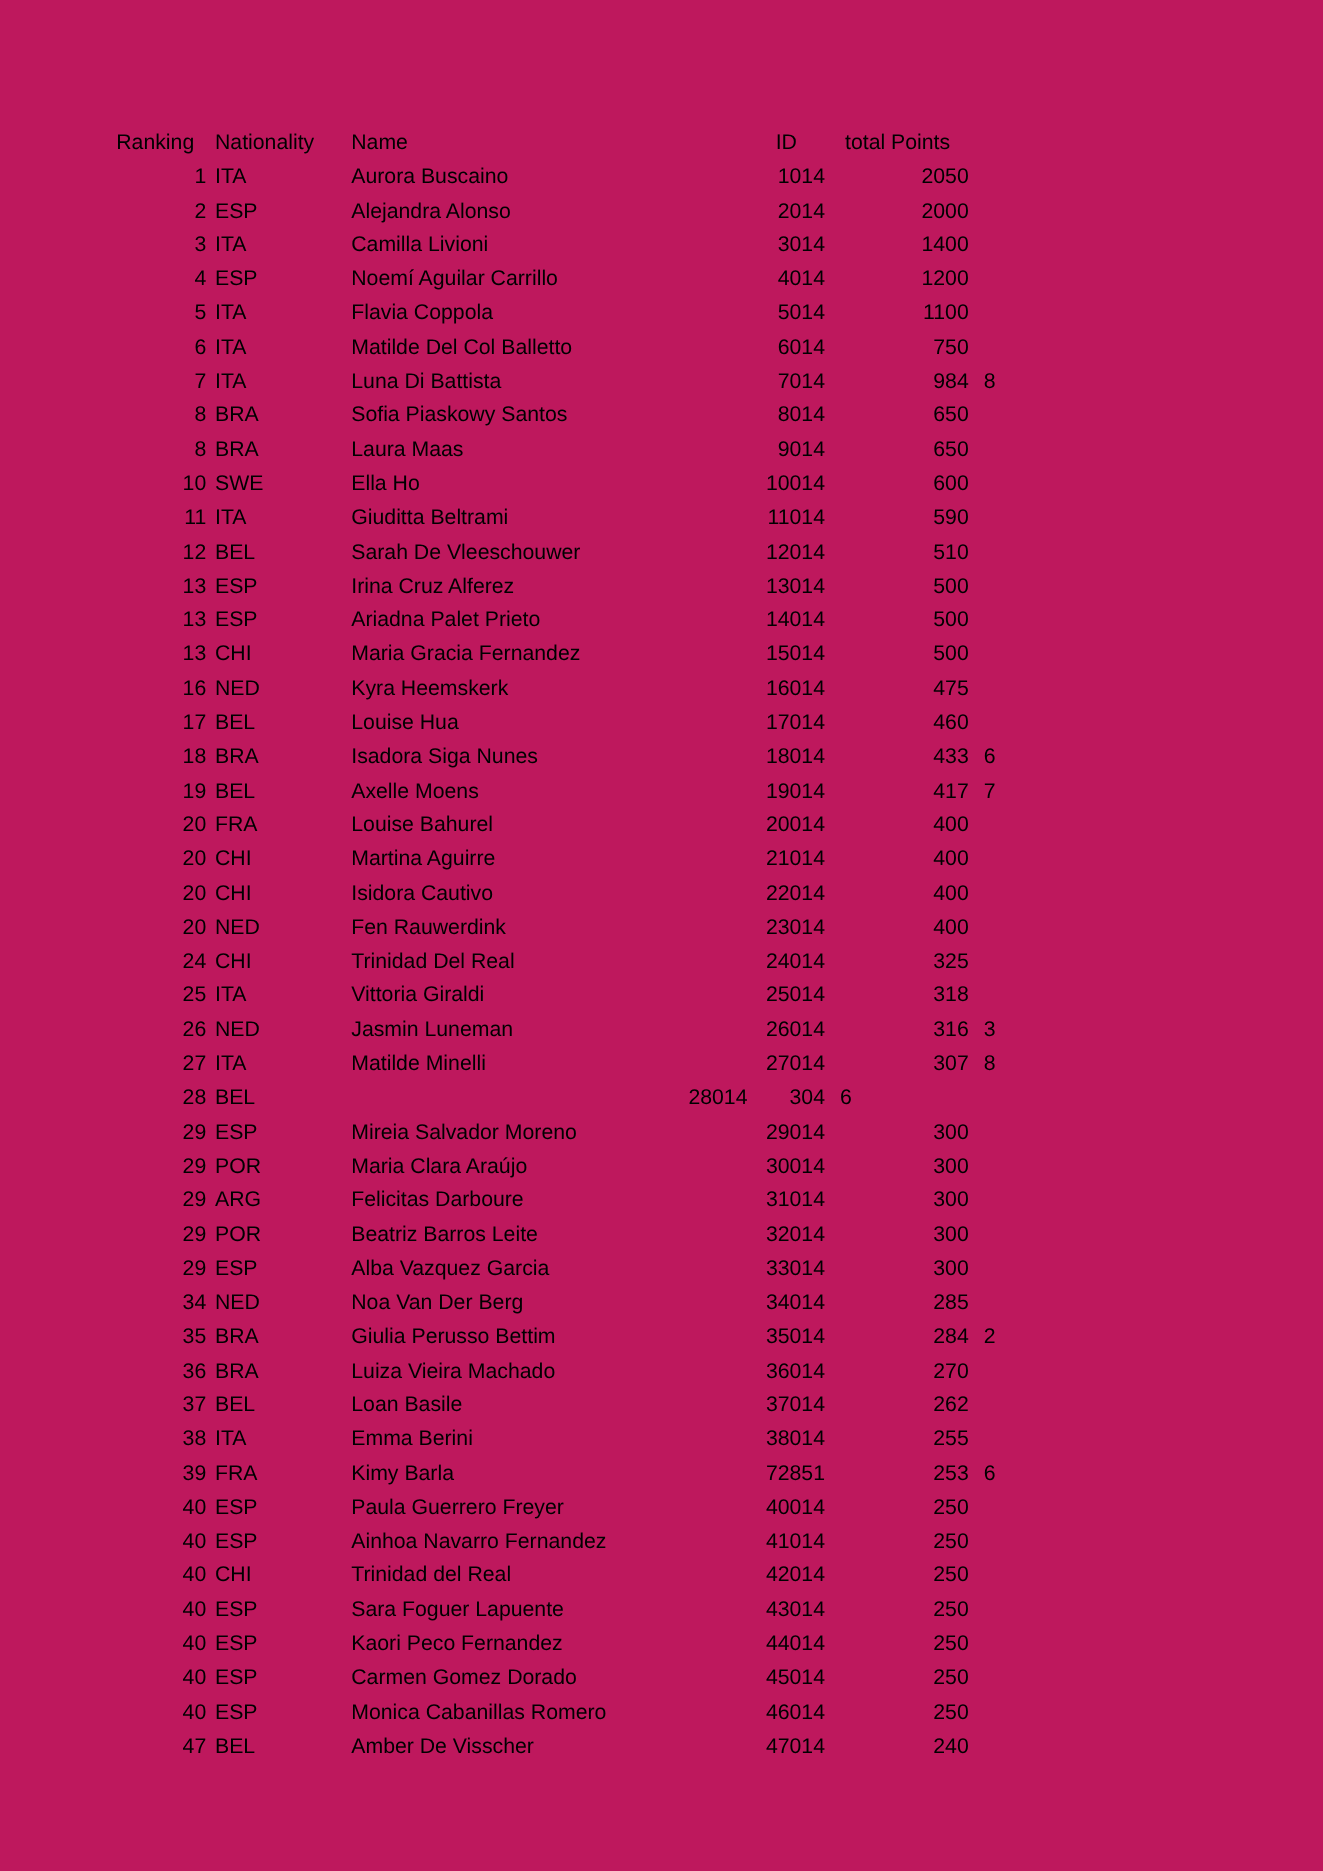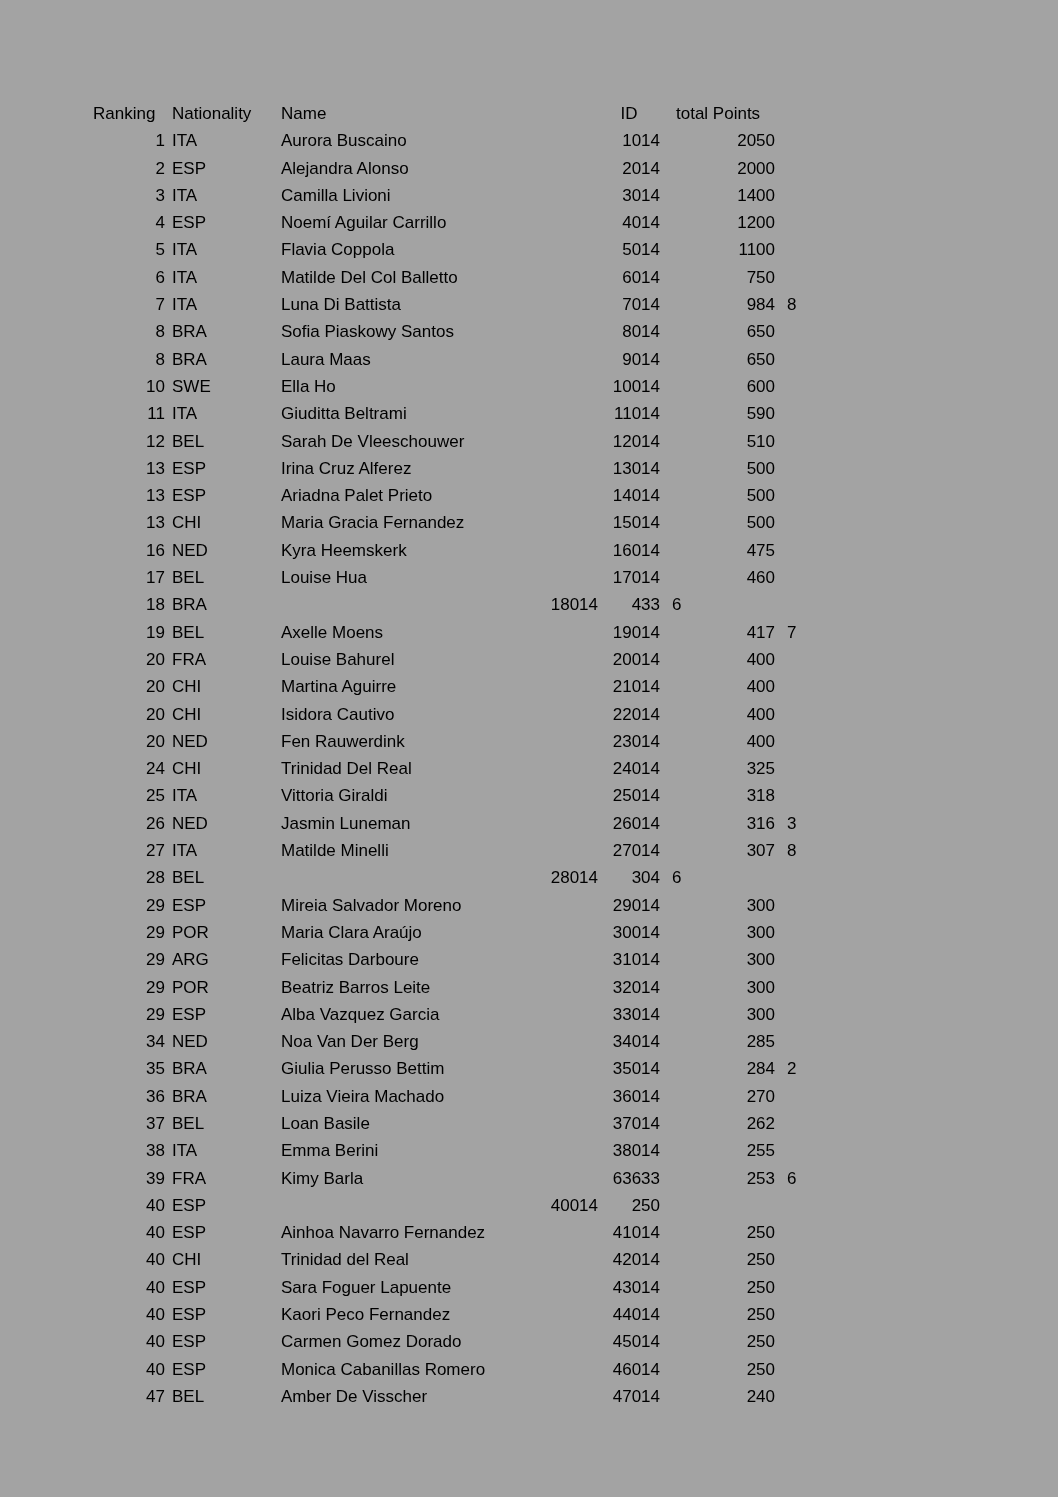--- a/index.html
+++ b/index.html
@@ -1,21 +1,21 @@
 <!DOCTYPE html>
 <html><head>
 <meta charset="utf-8">
 <style>
   html, body { margin: 0; padding: 0; }
   body { background: #ffffff; }
   .page {
     position: relative;
     width: 1058px;
     height: 1497px;
-    background: #a3a3a3;
+    background: #be185d;
     color: #000000;
     font-family: "Liberation Sans", "DejaVu Sans", sans-serif;
     font-size: 17px;
   }
   .table { position: absolute; left: 93px; top: 100px; }
   .row {
     display: grid;
     grid-template-columns: 72px 109px 324px 62px 115px 40px;
     height: 27.3px;
     line-height: 27.3px;
@@ -195,20 +195,21 @@
     <div class="c c-nationality">BEL</div>
     <div class="c c-name">Louise Hua</div>
     <div class="c c-id">17014</div>
     <div class="c c-points">460</div>
     <div class="c c-extra"></div>
   </div>
 
   <div class="row">
     <div class="c c-ranking">18</div>
     <div class="c c-nationality">BRA</div>
+    <div class="c c-name">Isadora Siga Nunes</div>
     <div class="c c-id">18014</div>
     <div class="c c-points">433</div>
     <div class="c c-extra">6</div>
   </div>
 
   <div class="row">
     <div class="c c-ranking">19</div>
     <div class="c c-nationality">BEL</div>
     <div class="c c-name">Axelle Moens</div>
     <div class="c c-id">19014</div>
@@ -383,28 +384,29 @@
     <div class="c c-name">Emma Berini</div>
     <div class="c c-id">38014</div>
     <div class="c c-points">255</div>
     <div class="c c-extra"></div>
   </div>
 
   <div class="row">
     <div class="c c-ranking">39</div>
     <div class="c c-nationality">FRA</div>
     <div class="c c-name">Kimy Barla</div>
-    <div class="c c-id">63633</div>
+    <div class="c c-id">72851</div>
     <div class="c c-points">253</div>
     <div class="c c-extra">6</div>
   </div>
 
   <div class="row">
     <div class="c c-ranking">40</div>
     <div class="c c-nationality">ESP</div>
+    <div class="c c-name">Paula Guerrero Freyer</div>
     <div class="c c-id">40014</div>
     <div class="c c-points">250</div>
     <div class="c c-extra"></div>
   </div>
 
   <div class="row">
     <div class="c c-ranking">40</div>
     <div class="c c-nationality">ESP</div>
     <div class="c c-name">Ainhoa Navarro Fernandez</div>
     <div class="c c-id">41014</div>

